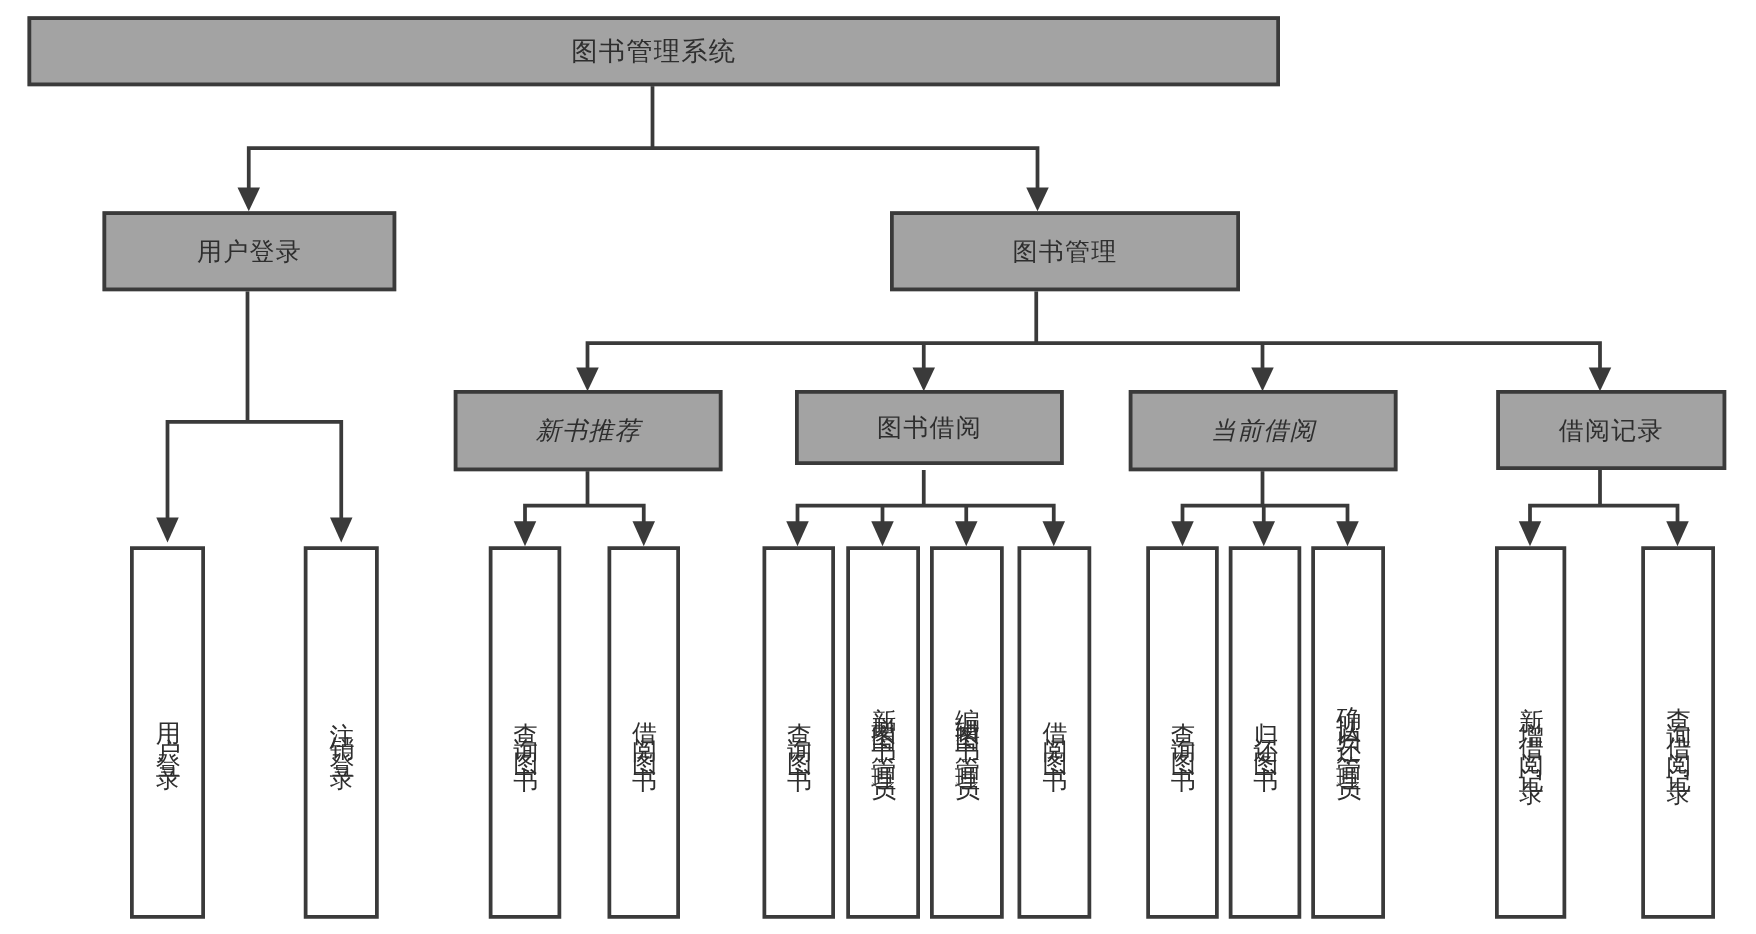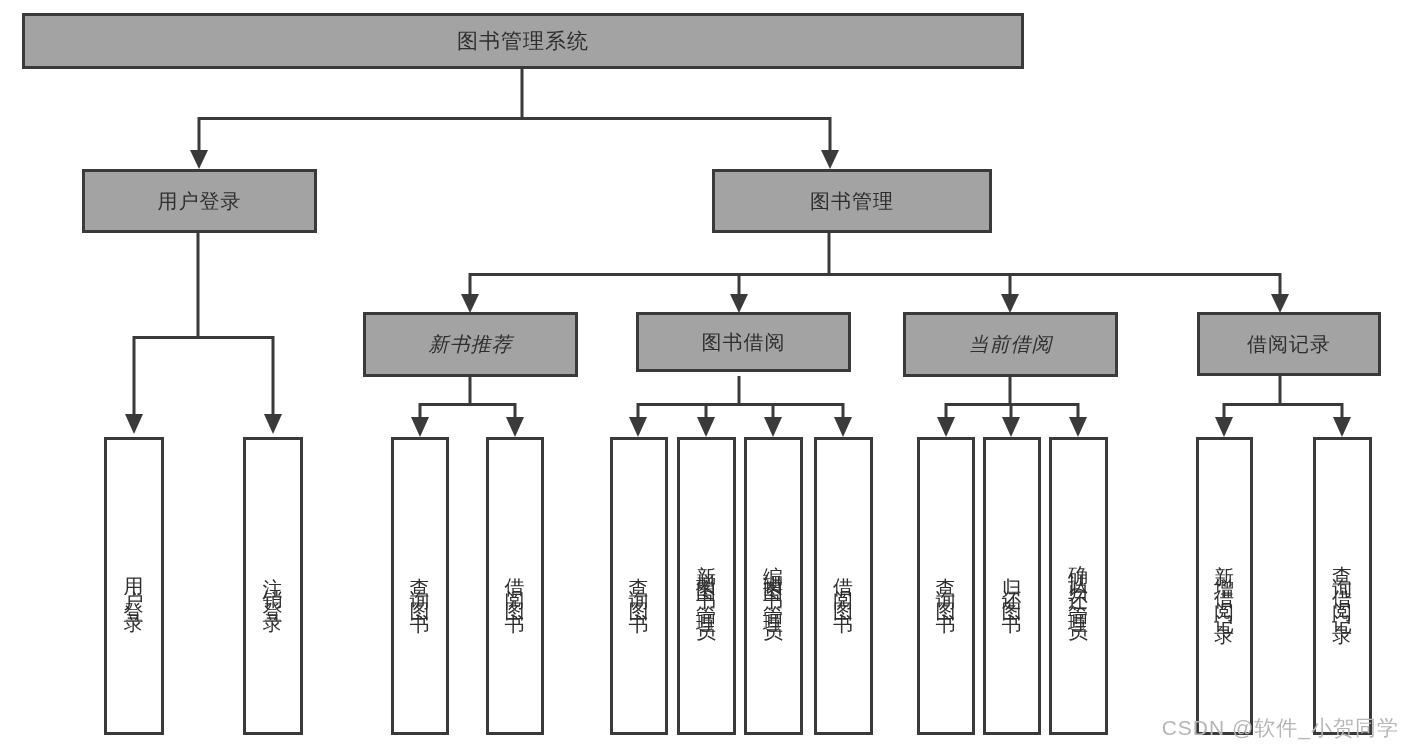--- a/index.html
+++ b/index.html
@@ -146,15 +146,14 @@
     <span class="vtext tight">确认归还（管理员）</span>
   </div>
 
   <div class="vbox" style="left:1196px; width:57px;">
     <span class="vtext">新增借阅记录</span>
   </div>
   <div class="vbox" style="left:1313px; width:59px;">
     <span class="vtext">查询借阅记录</span>
   </div>
 
-  <div class="watermark">CSDN @软件_小贺同学</div>
 
 </div>
 
 </body></html>

